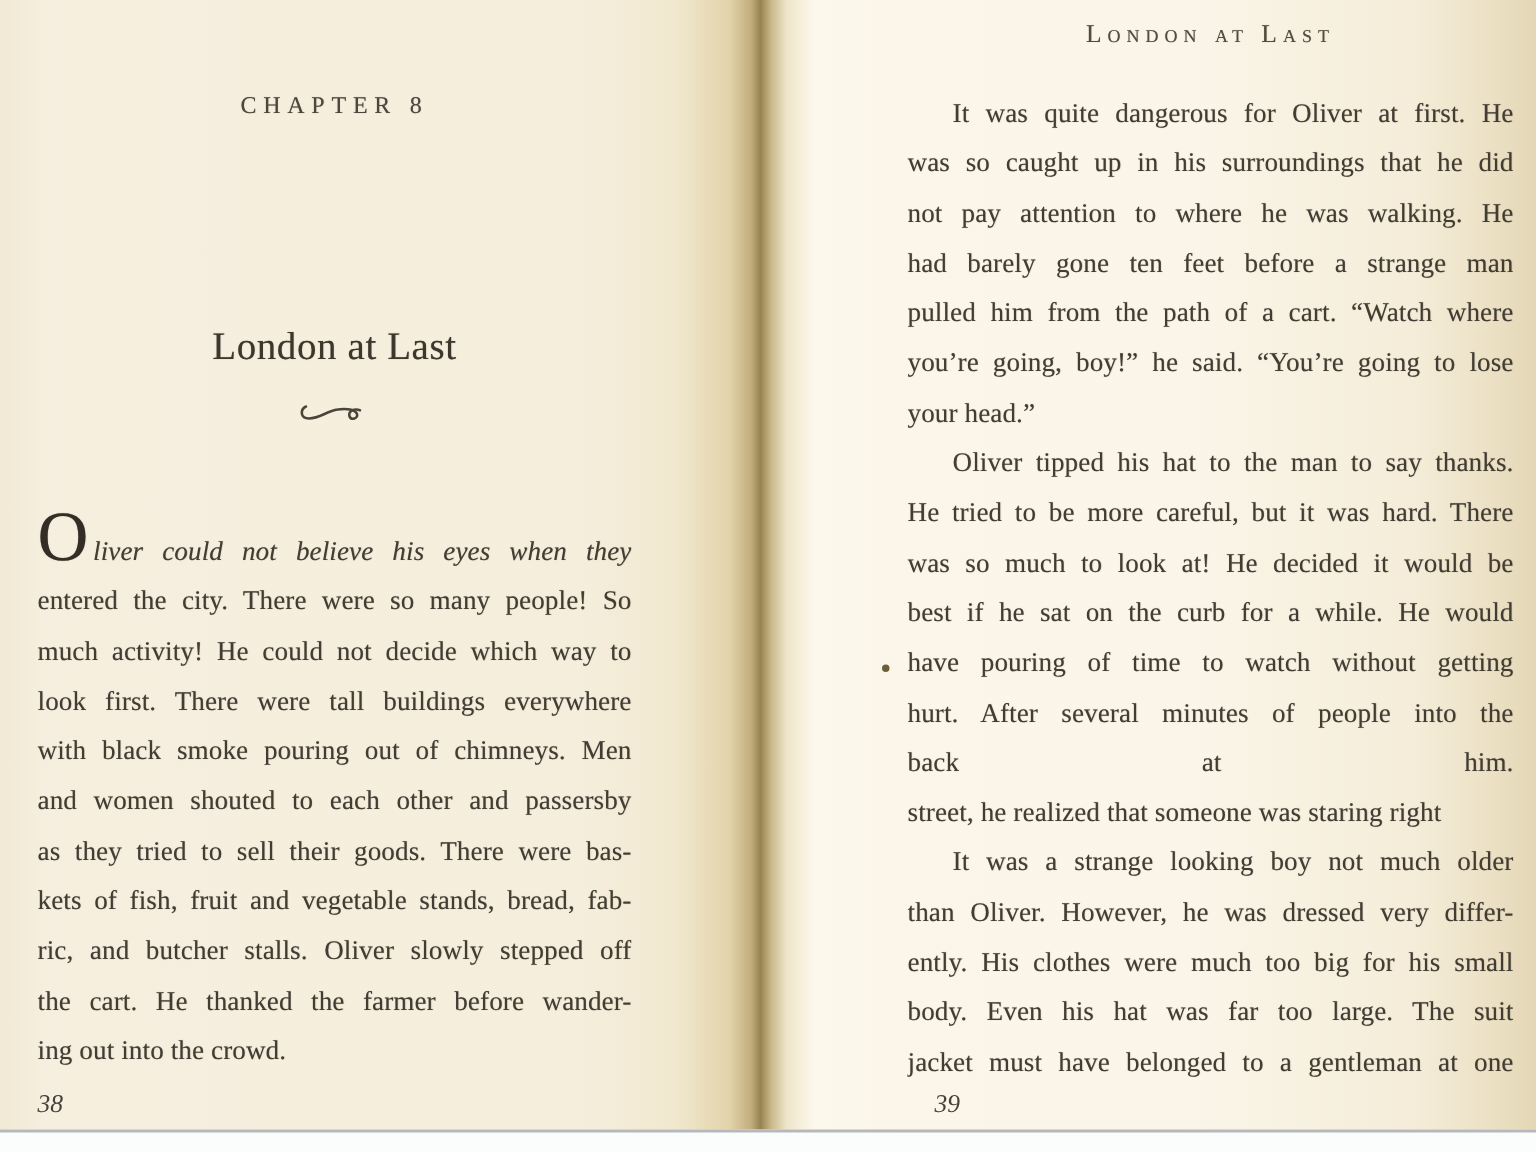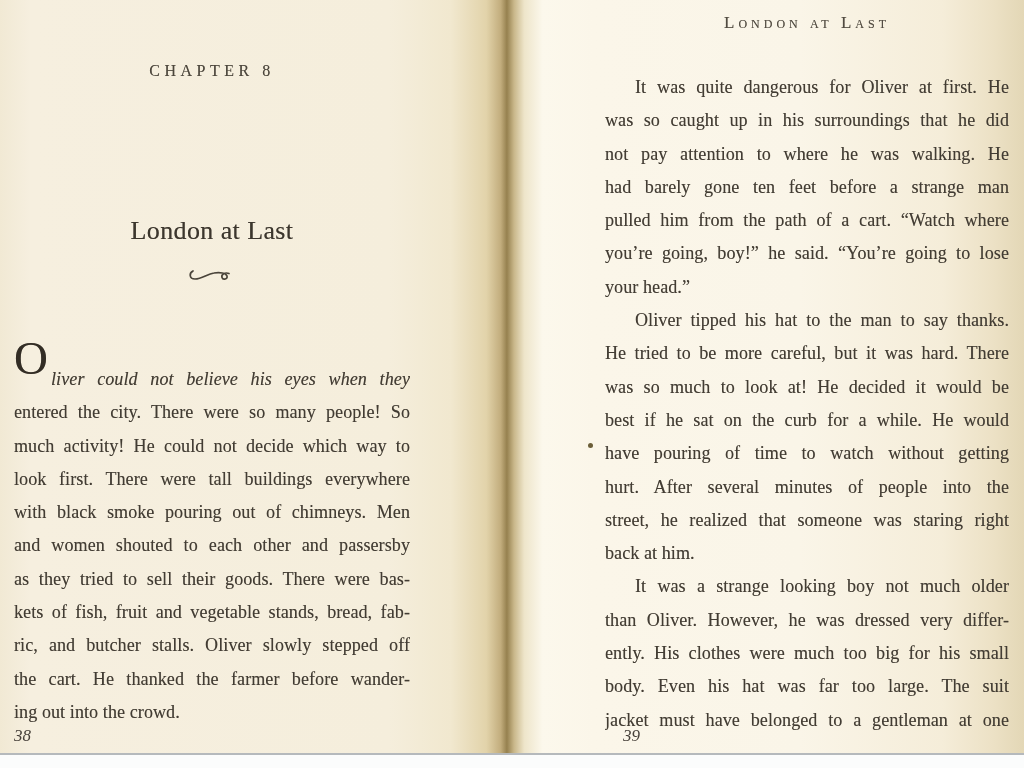--- a/index.html
+++ b/index.html
@@ -15,36 +15,36 @@
         #f1e9d4 0%, #f6efdf 3%, #f5eedc 38%, #f1e8cf 44%,
         #e2d3aa 47.5%, #c2ad7d 48.9%, #96814f 49.5%, #c9b78a 50.2%,
         #eee5ca 51.2%, #fcf8ec 53%, #fbf6e9 58%, #faf5e8 78%,
         #f5edd9 92%, #ecE1c5 97%, #e3d7b6 100%);
   }
   .bottom-strip {
     position:absolute; left:0; top:753px; width:1024px; height:15px;
     background:#fbfcfc; border-top:2px solid #b5b9bc; box-sizing:border-box;
   }
   .page { position:absolute; top:0; color:#423c33; }
-  .page-left  { left:14px;  width:396px; height:755px; }
+  .page-left  { left:25px;  width:396px; height:755px; }
   .page-right { left:605px; width:404px; height:755px; }
 
   .chapter {
     position:absolute; top:62px; left:0; width:100%;
     text-align:center; font-size:16px; letter-spacing:4.5px;
     color:#4c463c; text-shadow:0 0 0.6px rgba(76,70,60,0.5);
   }
   .title {
     position:absolute; top:216px; left:0; width:100%;
     text-align:center; font-size:26px; letter-spacing:0.4px;
     color:#3c362d; text-shadow:0 0 0.6px rgba(60,54,45,0.5);
   }
   .ornament { position:absolute; top:266px; left:0; width:100%; text-align:center; }
 
-  .body { position:absolute; left:0; overflow:hidden; font-size:18px;margin-top:12px; }
+  .body { position:absolute; left:0; overflow:hidden; font-size:18px; }
   .left-body  { top:351px; width:396px; }
   .right-body { top:59px;  width:404px; }
   .line {
     height:33.3px; line-height:33.3px;
     text-align:justify; text-align-last:justify;
     color:#423c33; text-shadow:0.2px 0.2px 0.6px rgba(66,60,51,0.45);
     letter-spacing:0.1px; white-space:normal;
   }
   .left-body .line:first-child { padding-left:37px;font-style:italic; }
   .left-body .line:last-child,
@@ -116,22 +116,22 @@
           <div class="line">you’re going, boy!” he said. “You’re going to lose</div>
           <div class="line">your head.”</div>
         </div>
         <div class="para">
           <div class="line indent">Oliver tipped his hat to the man to say thanks.</div>
           <div class="line">He tried to be more careful, but it was hard. There</div>
           <div class="line">was so much to look at! He decided it would be</div>
           <div class="line">best if he sat on the curb for a while. He would</div>
           <div class="line">have pouring of time to watch without getting</div>
           <div class="line">hurt. After several minutes of people into the</div>
+          <div class="line">back at him.</div>
           <div class="line">street, he realized that someone was staring right</div>
-          <div class="line">back at him.</div>
         </div>
         <div class="para justify-last">
           <div class="line indent">It was a strange looking boy not much older</div>
           <div class="line">than Oliver. However, he was dressed very differ-</div>
           <div class="line">ently. His clothes were much too big for his small</div>
           <div class="line">body. Even his hat was far too large. The suit</div>
           <div class="line">jacket must have belonged to a gentleman at one</div>
         </div>
       </div>
     <div class="pagenum pagenum-right">39</div>

